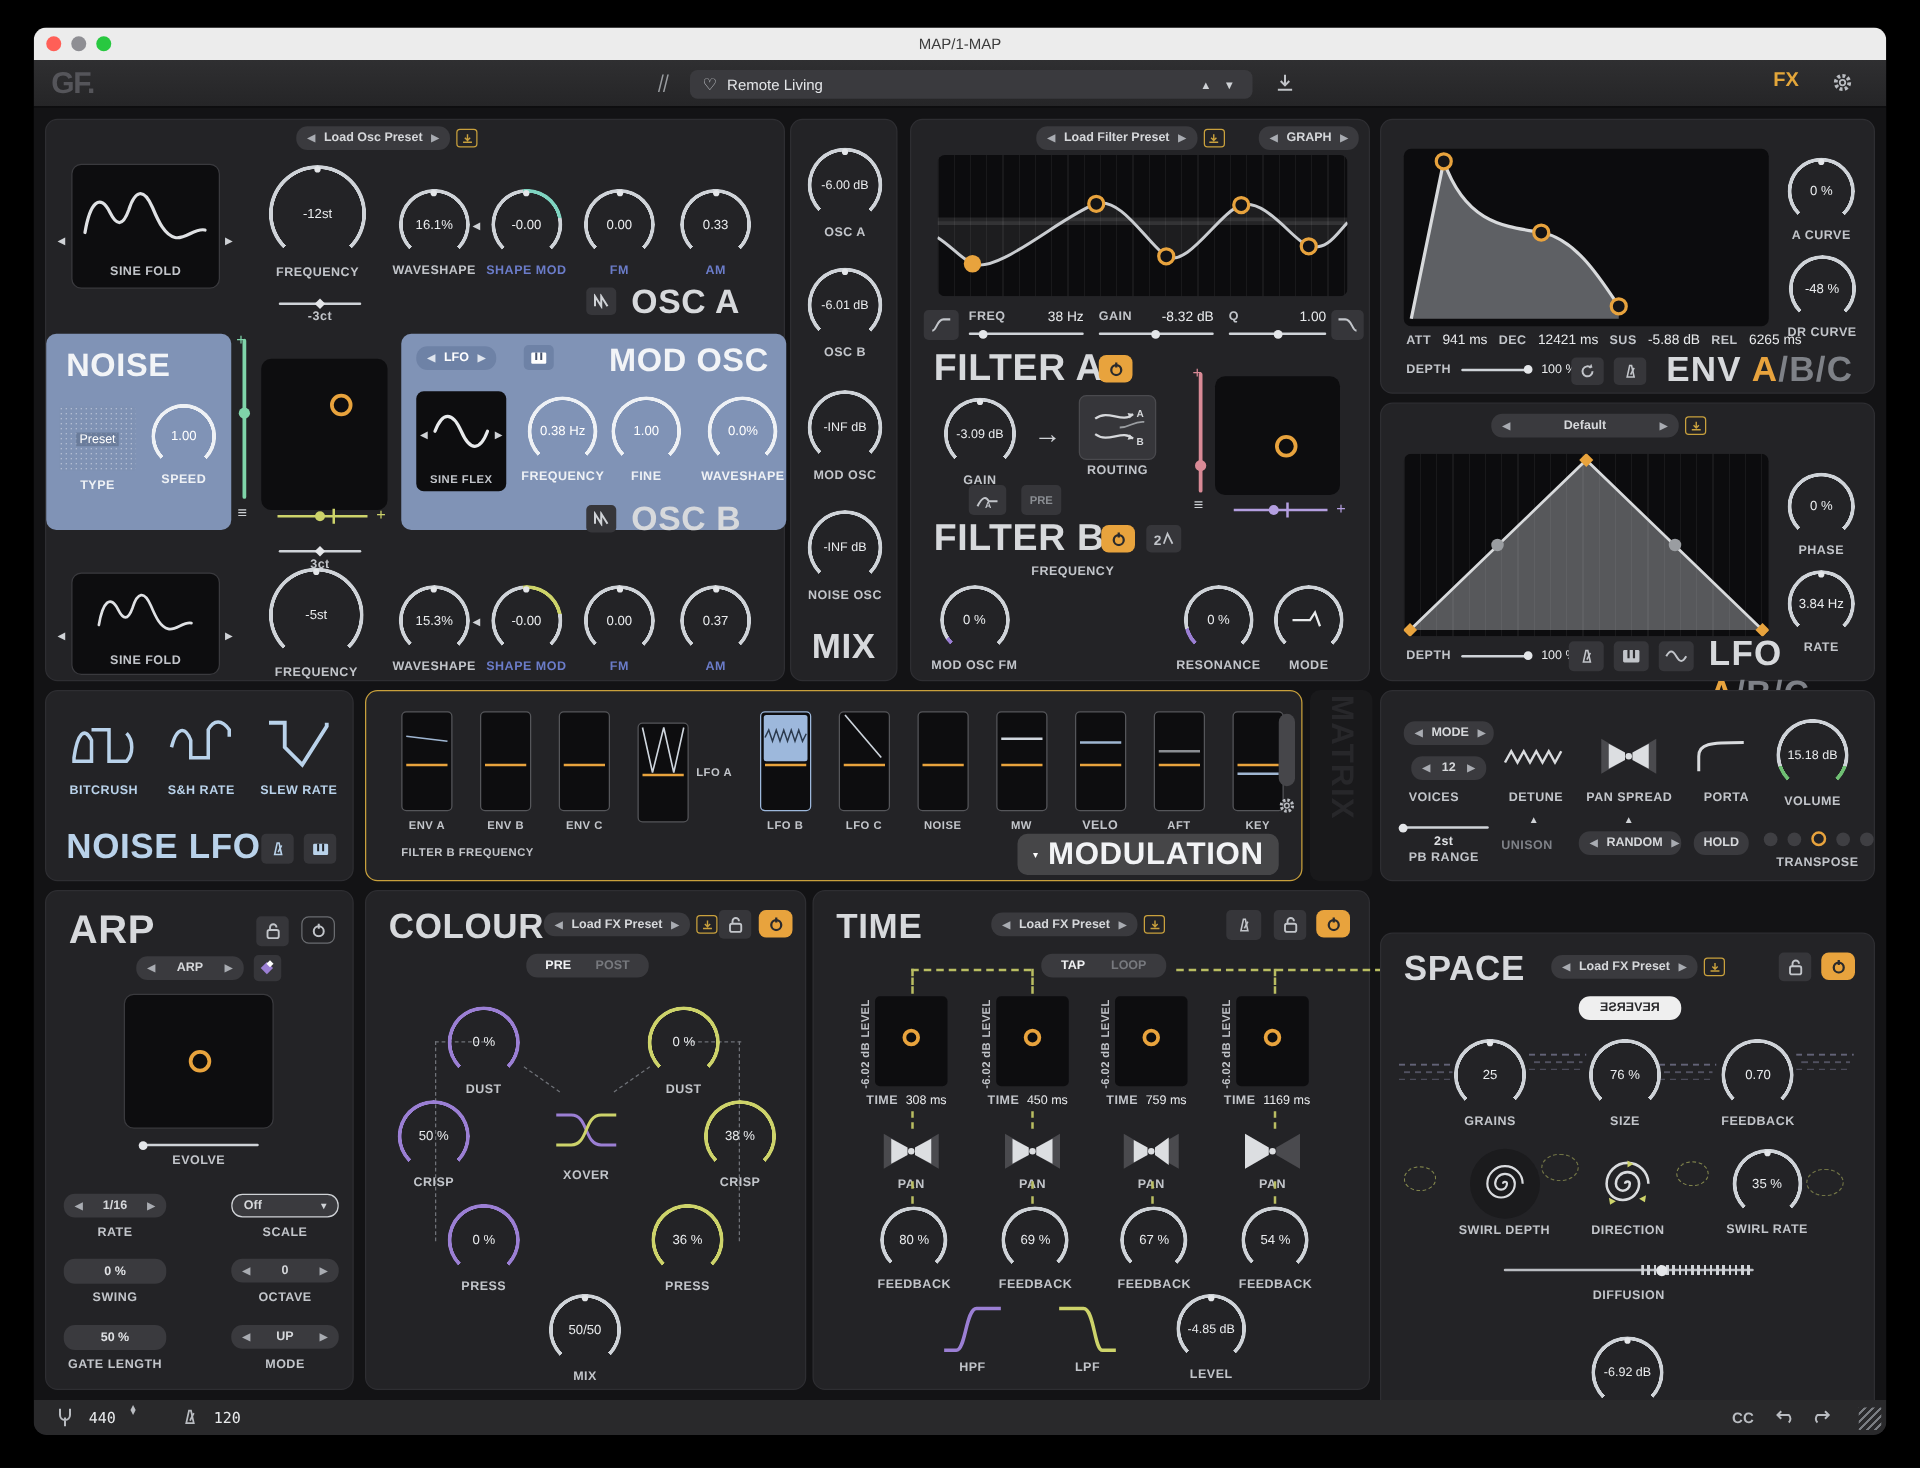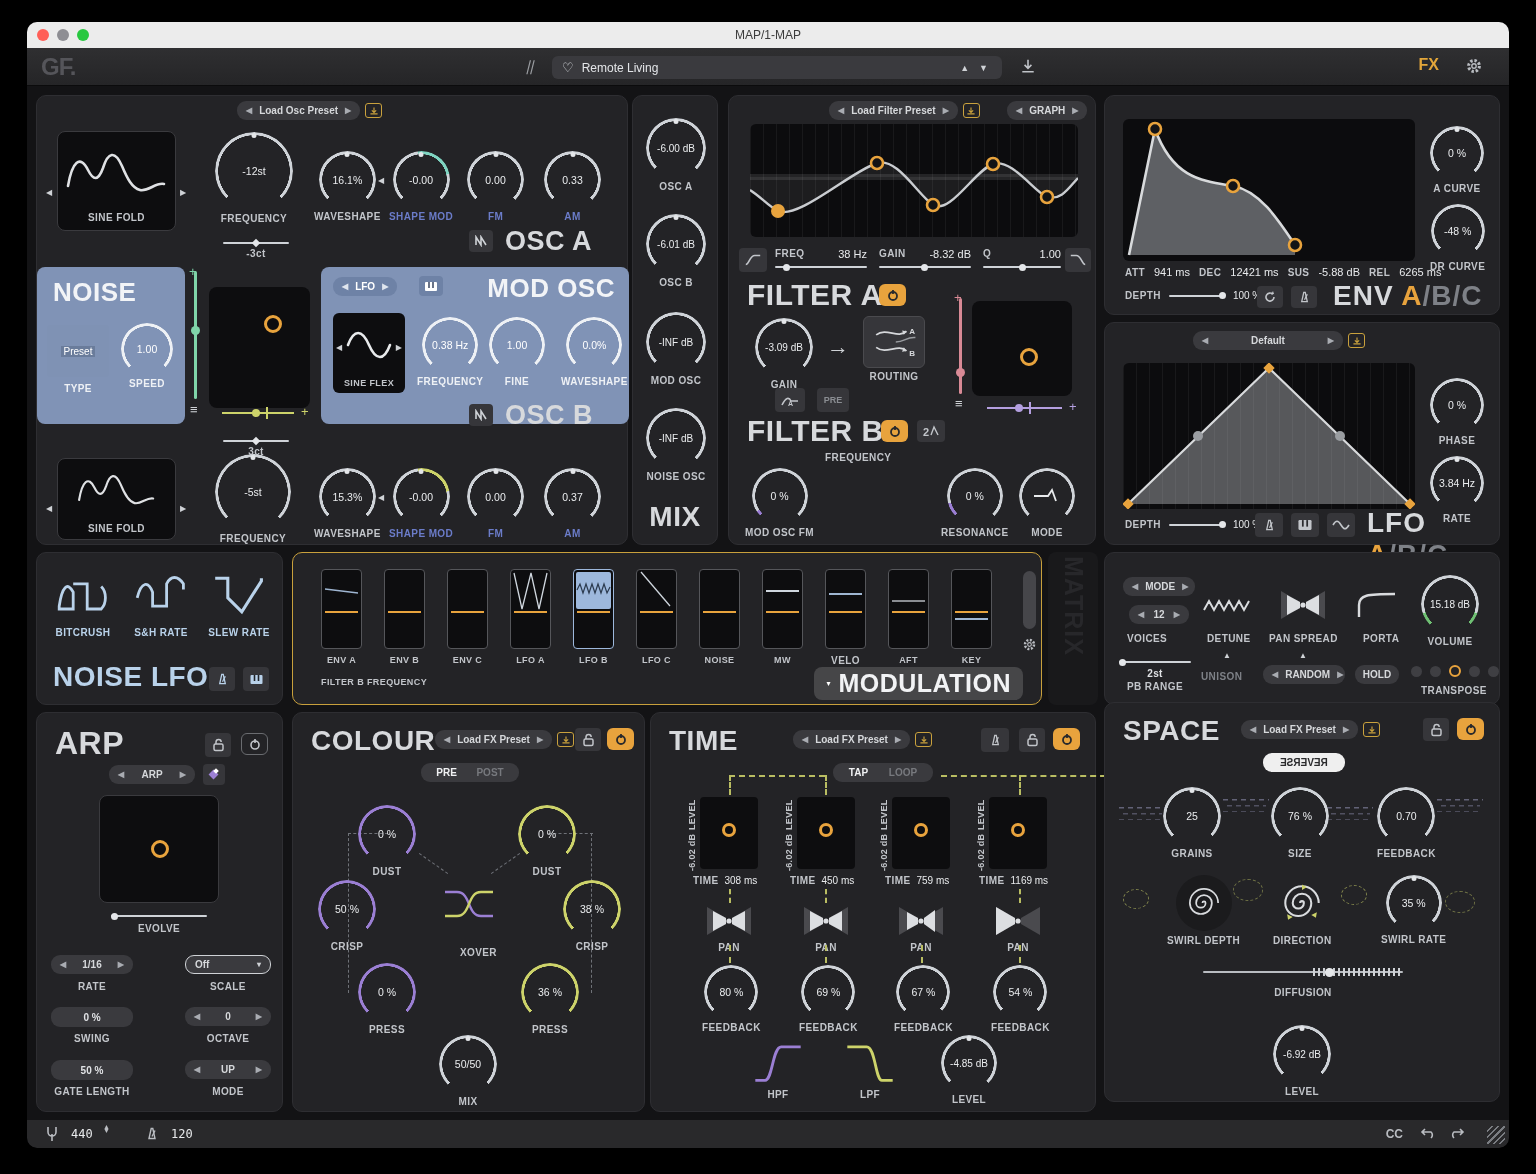--- a/index.html
+++ b/index.html
@@ -699,21 +699,21 @@
         <span class="lbl" style="font-size:9px">ENV A</span>
       </div>
       <div style="display:flex;flex-direction:column;align-items:center;gap:6px">
         <div class="slot"></div>
           <span class="lbl" style="font-size:9px">ENV B</span>
       </div>
       <div style="display:flex;flex-direction:column;align-items:center;gap:6px">
         <div class="slot"></div>
           <span class="lbl" style="font-size:9px">ENV C</span>
       </div>
-      <div style="display:flex;flex-direction:column;align-items:center;gap:6px">
+      <div style="display:flex;flex-direction:row;align-items:center;gap:6px">
         <div class="slot">
             <svg width="37" height="40" viewBox="0 0 37 40" style="position:absolute;left:1px;top:1px">
               <path d="M2 2 L10 38 L19 2 L27 38 L35 2" stroke="#cfd6de" stroke-width="1.3" fill="none"></path>
             </svg>
           </div>
         <span class="lbl" style="font-size:9px">LFO A</span>
       </div>
       <div style="display:flex;flex-direction:column;align-items:center;gap:6px">
         <div class="slot hl">
             <svg width="37" height="20" viewBox="0 0 37 20" style="position:absolute;left:1px;top:10px;z-index:1">
@@ -969,21 +969,21 @@
         </div>
       <span class="lbl">DUST</span>
     </div>
     <div class="knob" style="left:25px;top:167px">
       <div class="kw" style="--s:58px">
           <div class="ring" style="background:conic-gradient(from 225deg,#9b7fd4 0 270deg,transparent 270deg)"></div>
           <span class="kv">50 %</span>
         </div>
       <span class="lbl">CRISP</span>
     </div>
-    <div class="abs" style="left:148px;top:168px;display:flex;flex-direction:column;align-items:flex-end;gap:20px">
+    <div class="abs" style="left:148px;top:168px;display:flex;flex-direction:column;align-items:center;gap:8px">
       <svg width="56" height="46" viewBox="0 0 56 44">
         <path d="M4 10 H16 C30 10 26 34 40 34 H52" fill="none" stroke="#9b7fd4" stroke-width="2.4"></path>
         <path d="M4 34 H16 C30 34 26 10 40 10 H52" fill="none" stroke="#cdd36a" stroke-width="2.4"></path>
       </svg>
       <span class="lbl">XOVER</span>
     </div>
     <div class="knob" style="left:270px;top:167px">
       <div class="kw" style="--s:58px">
           <div class="ring" style="background:conic-gradient(from 225deg,#cdd36a 0 270deg,transparent 270deg)"></div>
           <span class="kv">38 %</span>
@@ -1197,21 +1197,21 @@
     <div class="knob" style="left:290px;top:322px">
       <div class="kw" style="--s:56px">
           <div class="ring"></div>
           <span class="kdot"></span>
           <span class="kv" style="font-size:10px">-4.85 dB</span>
         </div>
       <span class="lbl">LEVEL</span>
     </div>
   </div>
 
-  <div class="panel" style="left:1077px;top:680px;width:396px;height:400px">
+  <div class="panel" style="left:1077px;top:724px;width:396px;height:400px">
     <span class="sect abs" style="left:18px;top:12px;font-size:28px">SPACE</span>
     <div class="abs" style="left:136px;top:17px;display:flex;gap:5px;align-items:center">
       <span class="pill">
           <span class="arr">◀</span>
           <span>Load FX Preset</span>
           <span class="arr">▶</span>
         </span>
       <span class="dlbox">
           <svg width="10" height="10" viewBox="0 0 14 14">
             <path d="M7 2v6M4 6l3 3 3-3M2 11h10" stroke="#c9a13d" stroke-width="1.6" fill="none"></path>

